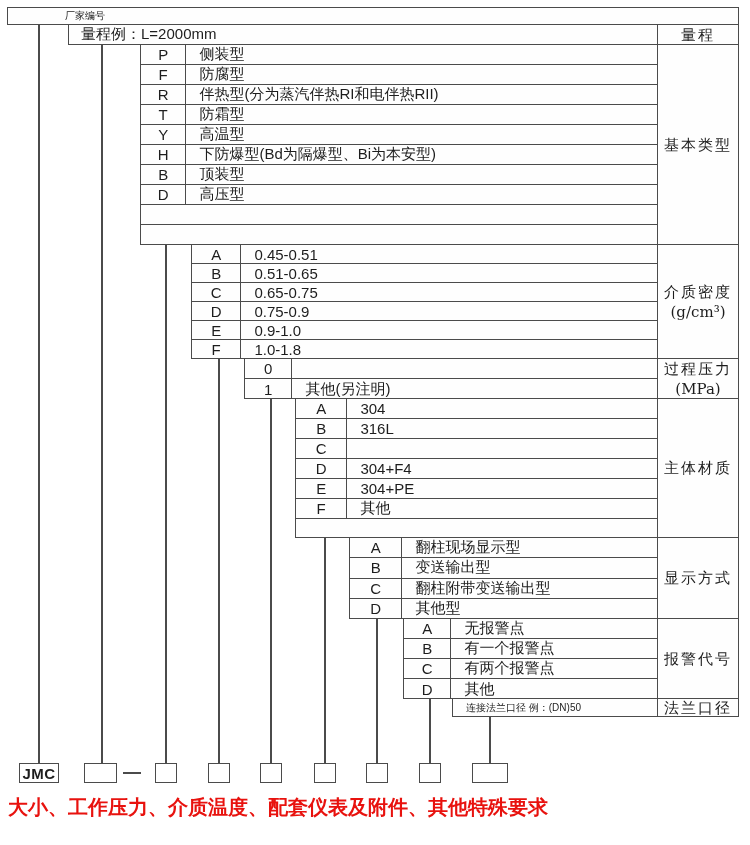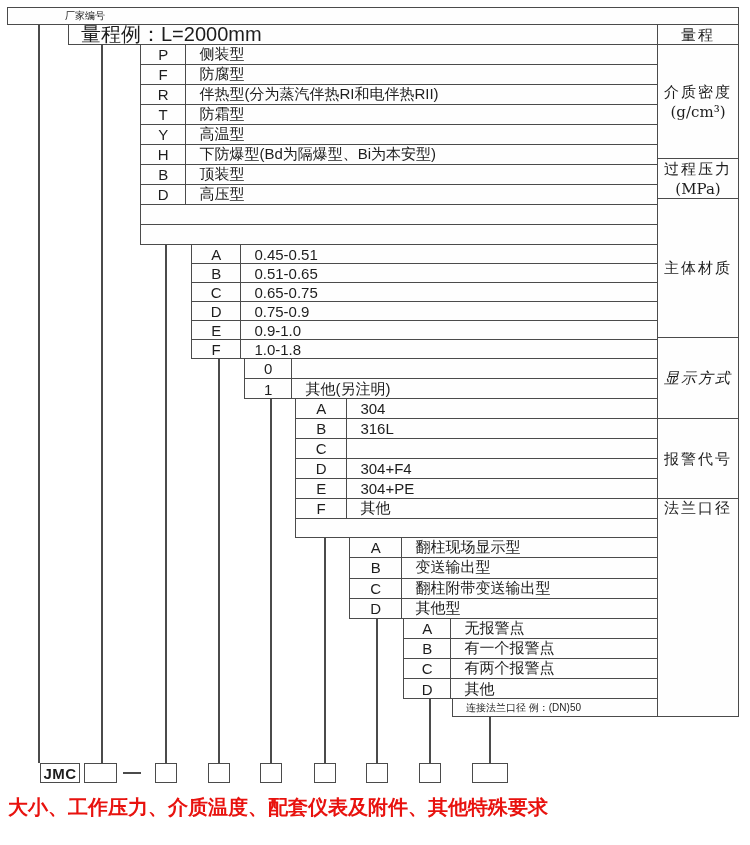--- a/index.html
+++ b/index.html
@@ -45,21 +45,21 @@
 </head>
 <body>
 
 <div id="screen">
 
   <div class="tbl" style="left:7px;top:7px;width:732px;height:18px;display:flex;align-items:center;">
     <span style="padding-left:57px;font-size:10px;">厂家编号</span>
   </div>
 
   <div class="tbl" style="left:68px;top:24px;width:671px;height:21px;display:flex;">
-    <div style="flex:1;display:flex;align-items:center;padding-left:12px;font-size:20px;">量程例：L=2000mm</div>
+    <div style="flex:1;display:flex;align-items:center;padding-left:12px;font-size:15px;">量程例：L=2000mm</div>
     <div class="labelcell" style="flex:0 0 81px;border-bottom:none;border-left:1.4px solid #4b4b4b;">量程</div>
   </div>
 
   <div class="tbl no-top no-right t-basic" style="left:140px;top:45px;width:517px;height:200px;">
     <div class="row">
         <div class="code">P</div>
         <div class="desc">侧装型</div>
       </div>
     <div class="row">
         <div class="code">F</div>
@@ -199,53 +199,56 @@
         <div class="code">D</div>
         <div class="desc">其他</div>
       </div>
   </div>
 
   <div class="tbl no-top no-right" style="left:452px;top:699px;width:205px;height:18px;display:flex;align-items:center;">
     <span style="padding-left:13px;font-size:10px;white-space:nowrap;">连接法兰口径 例：(DN)50</span>
   </div>
 
   <div class="labelcol" style="left:657px;top:45px;width:82px;height:672px;">
+    <div class="labelcell" style="height:200px;">
+        <span>基本类型</span>
+      </div>
     <div class="labelcell" style="height:114px;">
         <span>介质密度</span>
         <span class="sub">(g/cm³)</span>
       </div>
     <div class="labelcell" style="height:40px;">
         <span>过程压力</span>
         <span class="sub">(MPa)</span>
       </div>
     <div class="labelcell" style="height:139px;">
         <span>主体材质</span>
       </div>
-    <div class="labelcell" style="height:81px;font-style:italic;">
+    <div class="labelcell" style="height:81px;">
         <span>显示方式</span>
       </div>
     <div class="labelcell" style="height:80px;">
         <span>报警代号</span>
       </div>
     <div class="labelcell" style="height:18px;">
         <span>法兰口径</span>
       </div>
   </div>
 
   <div class="vline" style="left:38px;top:24px;height:739px;"></div>
   <div class="vline" style="left:101px;top:44px;height:719px;"></div>
   <div class="vline" style="left:165px;top:244px;height:519px;"></div>
   <div class="vline" style="left:218px;top:358px;height:405px;"></div>
   <div class="vline" style="left:270px;top:398px;height:365px;"></div>
   <div class="vline" style="left:324px;top:537px;height:226px;"></div>
   <div class="vline" style="left:376px;top:618px;height:145px;"></div>
   <div class="vline" style="left:429px;top:698px;height:65px;"></div>
   <div class="vline" style="left:489px;top:716px;height:47px;"></div>
 
-  <div class="slotbox" style="left:40px;width:40px;">
+  <div class="slotbox" style="left:19px;width:40px;">
     <span class="model-prefix">JMC</span>
   </div>
   <div class="slotbox" style="left:84px;width:33px;"></div>
   <div class="dash" style="left:123px;top:771.5px;width:18px;height:2.4px;"></div>
   <div class="slotbox" style="left:155px;width:22px;"></div>
   <div class="slotbox" style="left:208px;width:22px;"></div>
   <div class="slotbox" style="left:260px;width:22px;"></div>
   <div class="slotbox" style="left:314px;width:22px;"></div>
   <div class="slotbox" style="left:366px;width:22px;"></div>
   <div class="slotbox" style="left:419px;width:22px;"></div>

